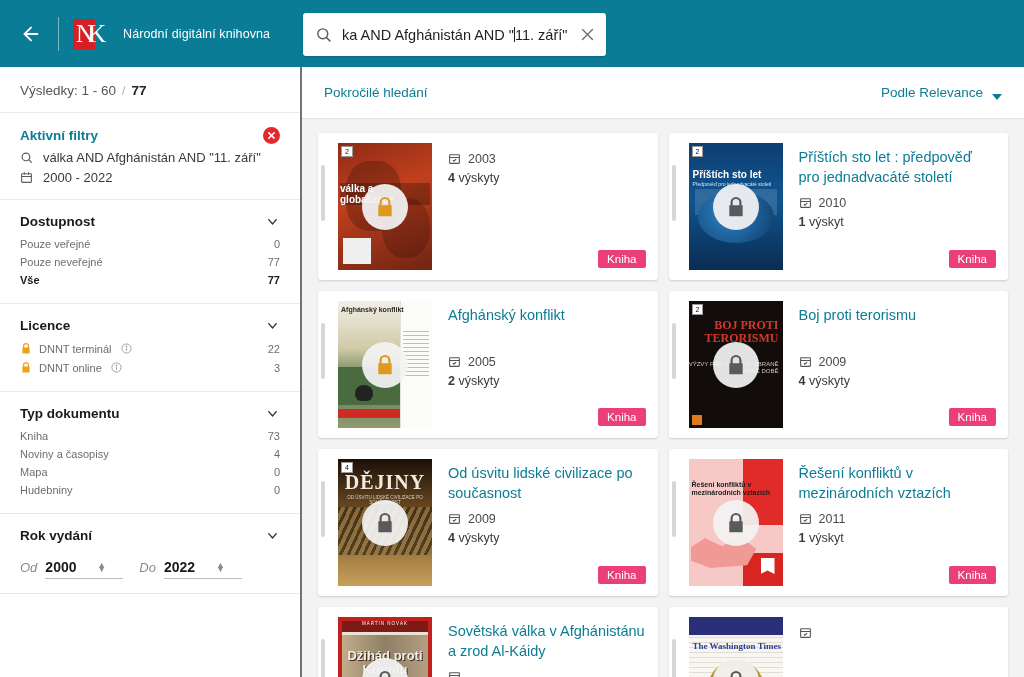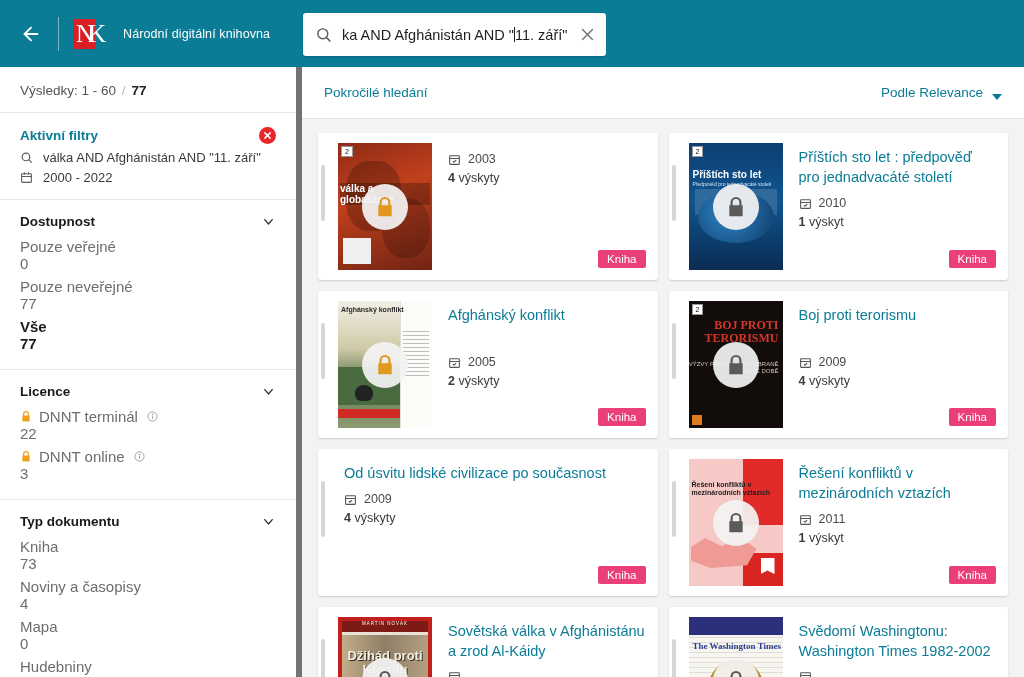--- a/index.html
+++ b/index.html
@@ -77,21 +77,21 @@
     color: #ffffff; font-size: 13.5px; text-decoration: none;
     padding: 6px 16px; white-space: nowrap; cursor: pointer; font-weight: 400;
   }
 
   
   .body { flex: 1 1 auto; display: flex; min-height: 0; }
 
   
   .sidebar {
     width: 302px; flex: 0 0 302px;
-    background: #ffffff; border-right: 6px solid #737373;
+    background: #ffffff; border-right: 2px solid #737373;
     overflow: hidden; position: relative;
   }
   .results-count {
     padding: 16px 20px 14px 20px;
     font-size: 13.5px; color: #555555;
     border-bottom: 1px solid #e9e9e9;
   }
   .results-count .total { color: #222; font-weight: bold; }
   .results-count .slash { color: #b9b9b9; padding: 0 2px; }
 
@@ -109,22 +109,22 @@
     display: flex; align-items: center; justify-content: center;
     font-size: 11px; line-height: 1; cursor: pointer; font-weight: bold;
   }
   .af-row {
     display: flex; align-items: center; gap: 8px;
     font-size: 13px; color: #3a3a3a; margin-top: 5px;
   }
   .af-row .ic { color: #5c5c5c; display: flex; flex: 0 0 15px; }
 
   .facet-item {
-    display: flex; align-items: flex-start; justify-content: space-between;
-    font-size: 15px; color: #6d6d6d; padding: 3px 0; cursor: pointer; flex-direction: column;
+    display: flex; align-items: flex-end; justify-content: space-between;
+    font-size: 11px; color: #6d6d6d; padding: 3px 0; cursor: pointer;
   }
   .facet-item .lbl { display: flex; align-items: center; gap: 7px; }
   .facet-item.bold .lbl, .facet-item.bold .num { color: #1a1a1a; font-weight: bold; }
   .facet-item .num { color: #6d6d6d; }
   .lock-ic { color: #f0a11a; display: flex; }
   .info-ic { color: #9a9a9a; display: flex; margin-left: 2px; }
 
   .year-row {
     display: flex; align-items: flex-end; gap: 0px; margin-top: 16px;
   }
@@ -185,21 +185,21 @@
     background: rgba(243,243,243,.93);
     display: flex; align-items: center; justify-content: center;
   }
   .lock-badge svg { display:block; }
   .card-info { flex: 1 1 auto; padding-left: 16px; min-width: 0; position: relative; }
   .card-title {
     color: #0b7c96; font-size: 14.5px; line-height: 20px;
     font-weight: 400; margin: 4px 0 0 0; cursor: pointer;
   }
   .meta-row {
-    display: flex; align-items: center; gap: 7px;
+    display: flex; align-items: flex-start; gap: 7px;
     font-size: 12.5px; color: #4a4a4a; margin-top: 9px;
   }
   .meta-row .cal { color: #555; display:flex; }
   .occ { font-size: 12.5px; color: #3a3a3a; margin-top: 5px; }
   .occ b { font-weight: bold; }
   .badge {
     position: absolute; right: 0px; bottom: 2px;
     background: #ea3f7b; color: #fff; font-size: 11.5px;
     padding: 3px 9px; border-radius: 2px; cursor: pointer;
   }
@@ -633,20 +633,33 @@
             <div class="occ">
               <b>4</b>
               <span>výskyty</span>
             </div>
             <div class="badge">Kniha</div>
           </div>
         </div>
 
         <div class="card">
           <div class="card-handle"></div>
+          <div class="thumb">
+            <div class="cov cov5">
+              <div class="cov-corner">4</div>
+              <div class="t">DĚJINY</div>
+              <div class="sub">OD ÚSVITU LIDSKÉ CIVILIZACE PO SOUČASNOST</div>
+              <div class="stripes"></div>
+            </div>
+            <div class="lock-badge">
+              <svg width="22" height="24" viewBox="0 0 24 24" fill="#5a5a5a">
+                  <path d="M6 10V7a6 6 0 0 1 12 0v3h1.3v12H4.7V10H6zm2.4 0h7.2V7a3.6 3.6 0 1 0-7.2 0v3z"></path>
+                </svg>
+            </div>
+          </div>
           <div class="card-info">
             <div class="card-title">Od úsvitu lidské civilizace po současnost</div>
             <div class="meta-row">
               <span class="cal">
                 <svg width="13" height="13" viewBox="0 0 24 24" fill="none" stroke="currentColor" stroke-width="2">
                     <rect x="3" y="5" width="18" height="16" rx="1"></rect>
                     <line x1="3" y1="10" x2="21" y2="10"></line>
                     <polyline points="9 15 11 17 15 13"></polyline>
                   </svg>
               </span>
@@ -737,21 +750,20 @@
               <div class="masthead">The Washington Times</div>
               <div class="seal"></div>
             </div>
             <div class="lock-badge">
               <svg width="22" height="24" viewBox="0 0 24 24" fill="#5a5a5a">
                   <path d="M6 10V7a6 6 0 0 1 12 0v3h1.3v12H4.7V10H6zm2.4 0h7.2V7a3.6 3.6 0 1 0-7.2 0v3z"></path>
                 </svg>
             </div>
           </div>
           <div class="card-info">
-            <div class="card-title">Svědomí Washingtonu: Washington Times 1982-2002</div>
             <div class="meta-row">
               <span class="cal">
                 <svg width="13" height="13" viewBox="0 0 24 24" fill="none" stroke="currentColor" stroke-width="2">
                     <rect x="3" y="5" width="18" height="16" rx="1"></rect>
                     <line x1="3" y1="10" x2="21" y2="10"></line>
                     <polyline points="9 15 11 17 15 13"></polyline>
                   </svg>
               </span>
               <span></span>
             </div>

